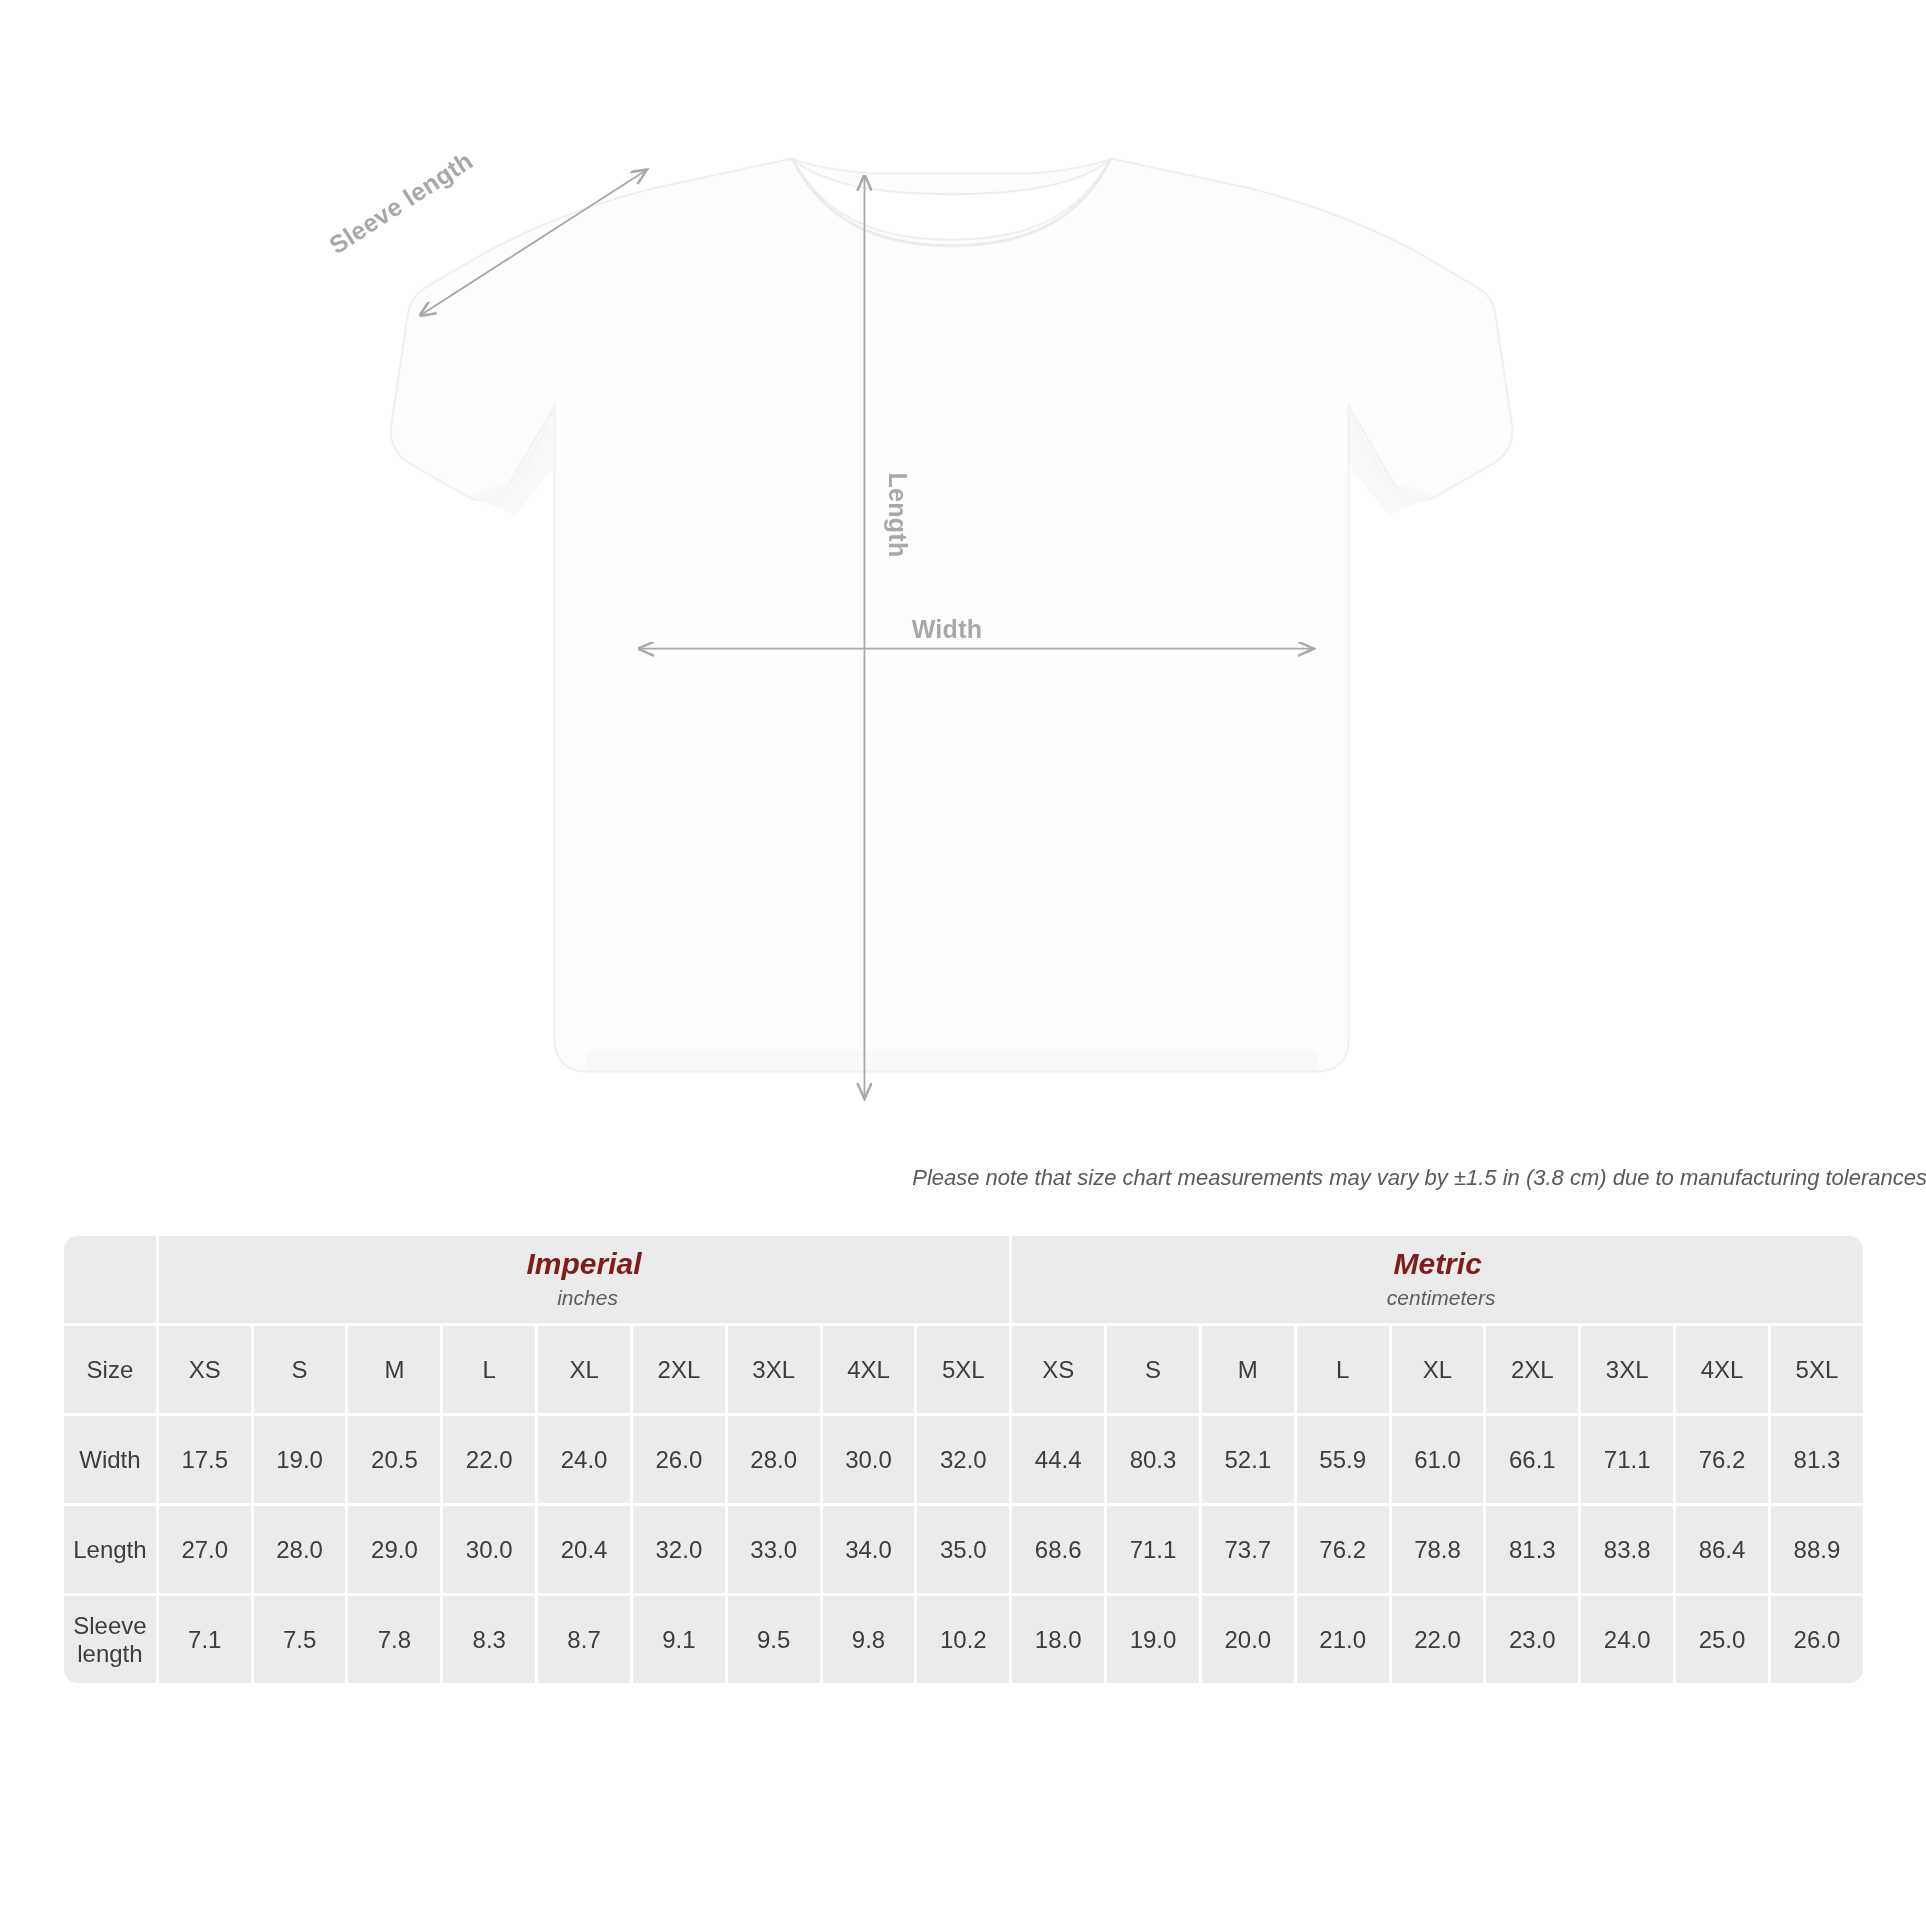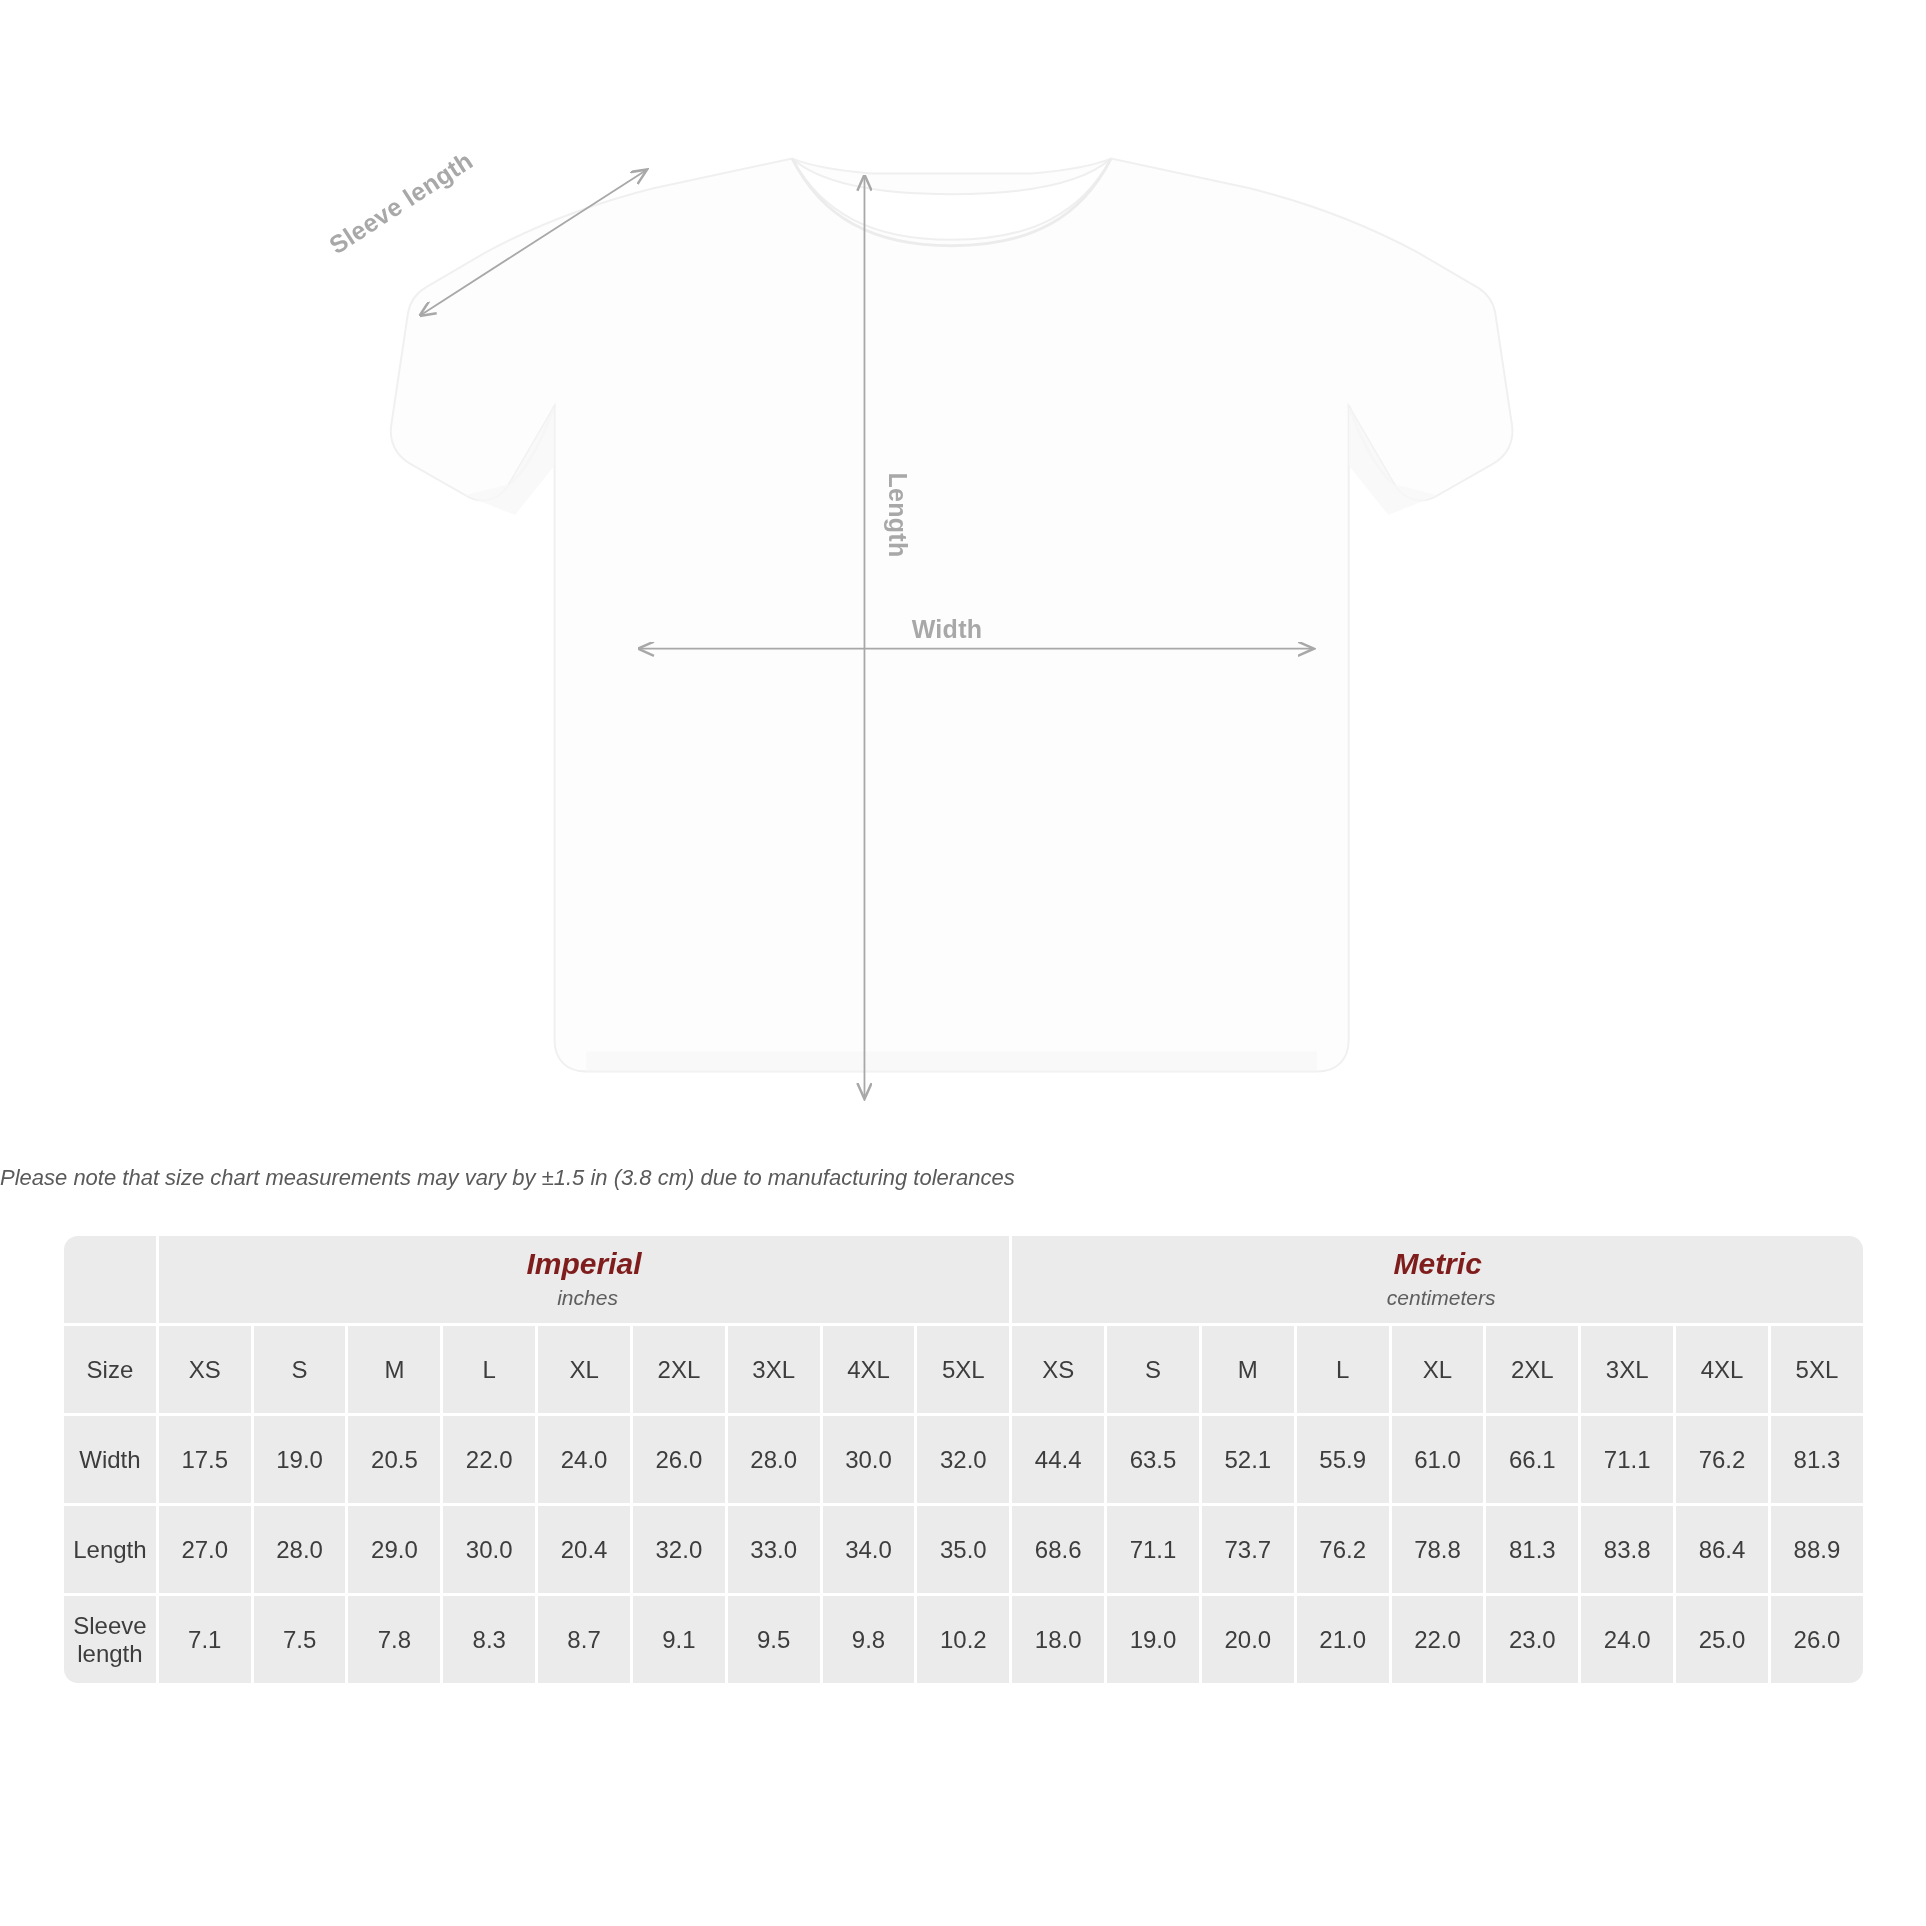--- a/index.html
+++ b/index.html
@@ -60,21 +60,21 @@
   
   .title {
     text-align: center;
     font-size: 40px;
     font-weight: bold;
     color: #2b2b2b;
     margin: 0;
     padding-top: 20px;
   }
   .subtitle {
-    text-align: left;
+    text-align: right;
     font-size: 22px;
     font-style: italic;
     color: #5a5a5a;
     margin: 0;
     padding-top: 26px;
   }
 
   
   .table-wrap {
     margin: 42px 61px 0 61px;
@@ -246,21 +246,21 @@
           <td>17.5</td>
           <td>19.0</td>
           <td>20.5</td>
           <td>22.0</td>
           <td>24.0</td>
           <td>26.0</td>
           <td>28.0</td>
           <td>30.0</td>
           <td>32.0</td>
           <td>44.4</td>
-          <td>63.5</td>
+          <td>80.3</td>
           <td>52.1</td>
           <td>55.9</td>
           <td>61.0</td>
           <td>66.1</td>
           <td>71.1</td>
           <td>76.2</td>
           <td>81.3</td>
         </tr>
 
         <tr>

